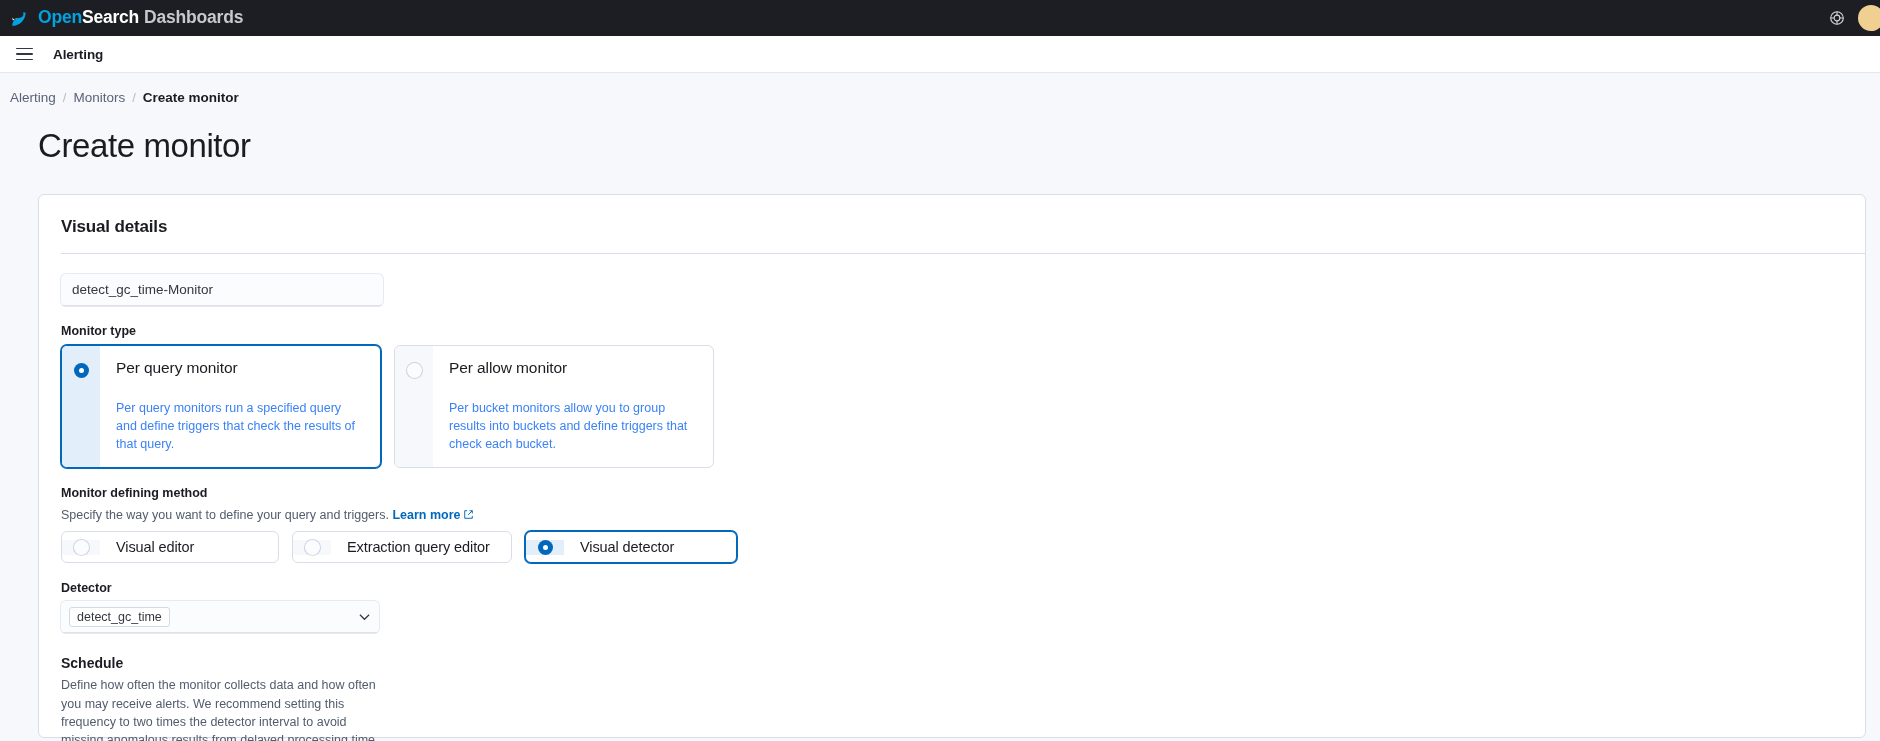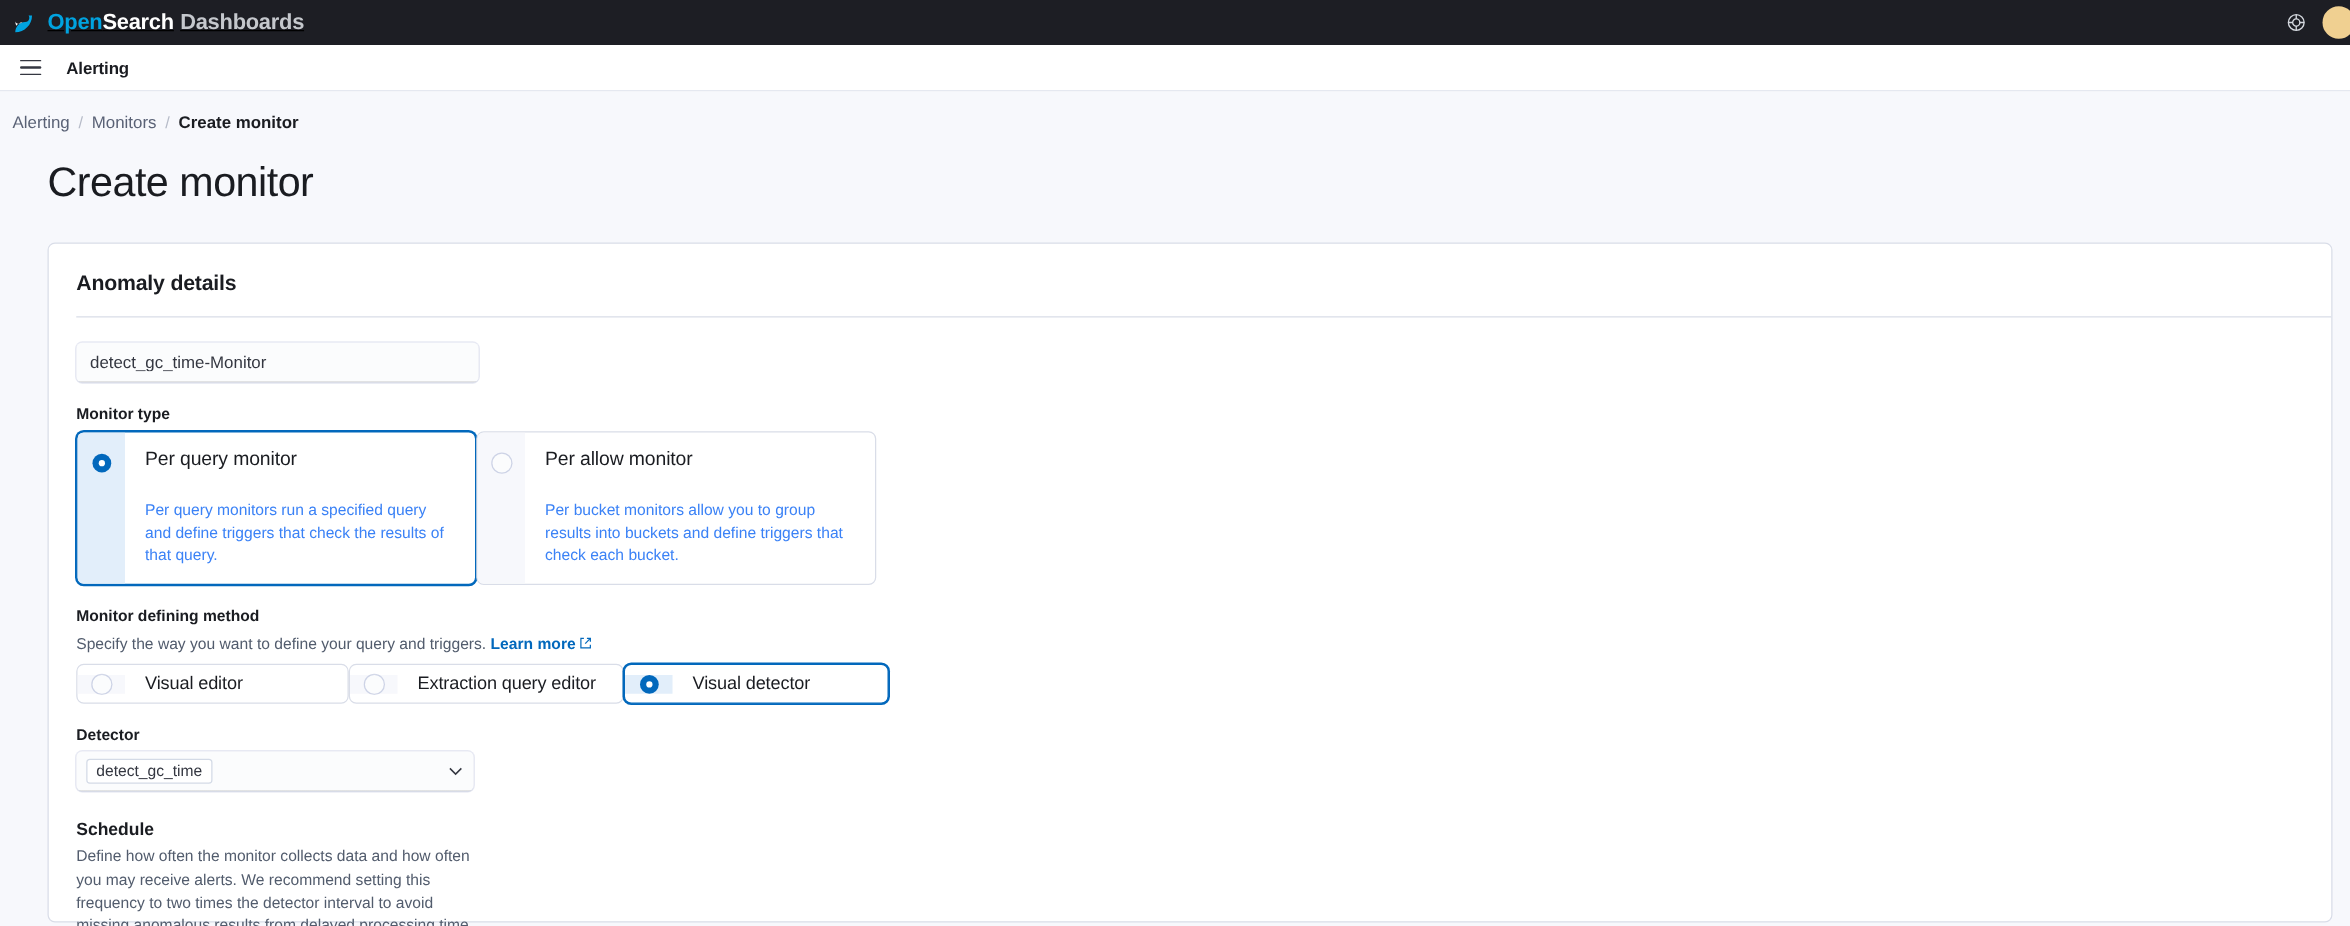--- a/index.html
+++ b/index.html
@@ -13,21 +13,20 @@
   }
 
   
   .global-nav {
     height: 36px;
     background: #1d1e24;
     display: flex;
     align-items: center;
     padding: 0 14px 0 8px;
     position: relative;
-    text-decoration: underline;
   }
   .brand { display: flex; align-items: center; gap: 6px; }
   .brand-logo { width: 24px; height: 24px; display:block; }
   .brand-text {
     font-size: 17.5px;
     font-weight: 700;
     letter-spacing: -0.2px;
     line-height: 1;
     white-space: nowrap;
   }
@@ -143,21 +142,21 @@
     font-family: "Liberation Sans", sans-serif;
     font-size: 13.5px;
     color: #343741;
     padding: 0 11px;
     outline: none;
     background-image: linear-gradient(to top, rgba(0,0,0,0.10), rgba(0,0,0,0.10) 1px, transparent 1px, transparent);
   }
 
   
   .section { margin-top: 18px; }
-  .card-row { display: flex; margin-top: 7px; }
+  .card-row { display: flex; gap: 13px; margin-top: 7px; }
 
   .radio-card {
     display: flex;
     align-items: stretch;
     border: 1px solid #d9dde8;
     border-radius: 6px;
     background: #ffffff;
     overflow: hidden;
     cursor: pointer;
   }
@@ -299,21 +298,21 @@
   <a class="crumb">Alerting</a>
   <span class="crumb-sep">/</span>
   <a class="crumb">Monitors</a>
   <span class="crumb-sep">/</span>
   <span class="crumb active">Create monitor</span>
 </div>
 
 <h1 class="page-title">Create monitor</h1>
 
 <div class="panel">
-  <div class="panel-title">Anomaly details</div>
+  <div class="panel-title">Visual details</div>
   <div class="panel-divider"></div>
 
   <div class="panel-body">
 
     <div>
       <input class="text-input" type="text" value="detect_gc_time-Monitor" style="">
     </div>
 
     <div class="section">
       <div class="field-label">Monitor type</div>

